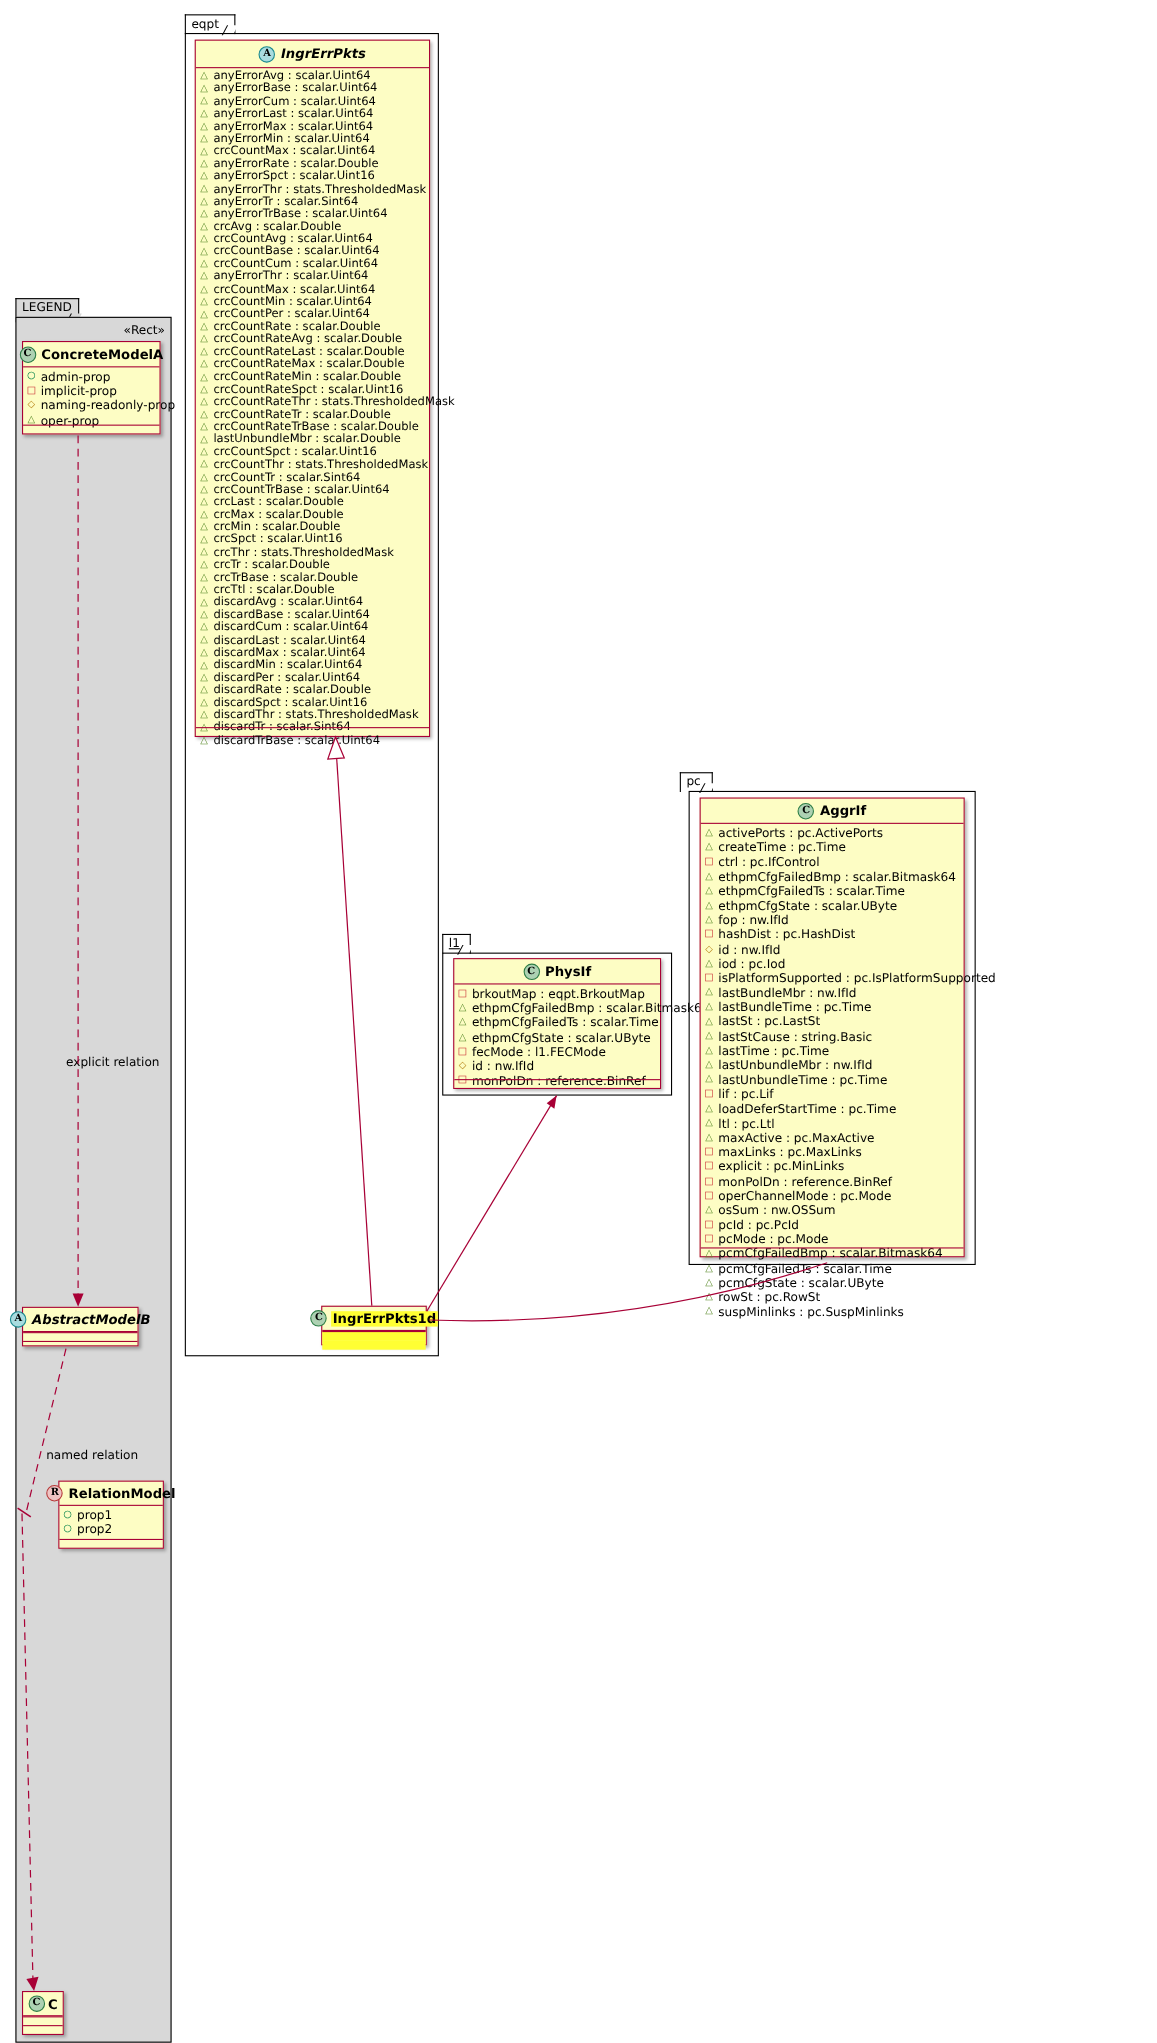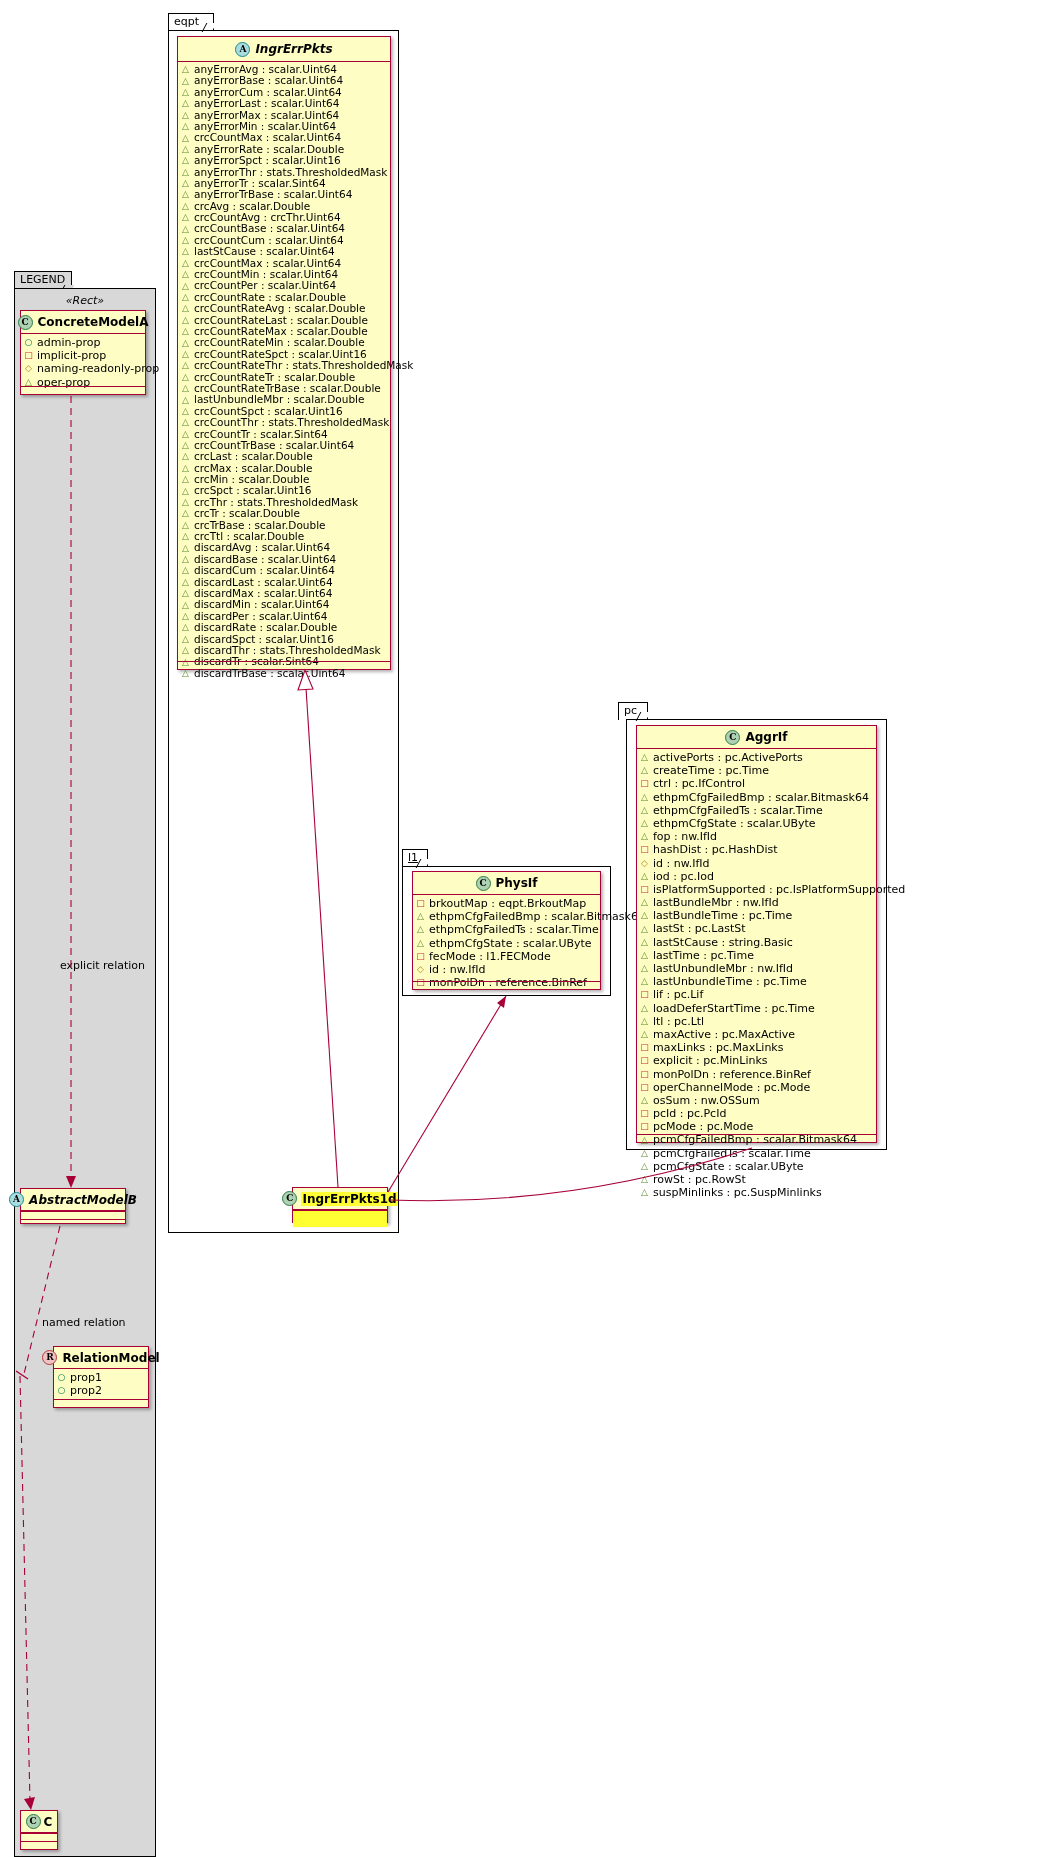--- a/index.html
+++ b/index.html
@@ -184,21 +184,21 @@
 
   <div class="pkg-tab" style="left:618px; top:702px; width:30px;">pc</div>
   <div class="pkg" style="left:626px; top:719px; width:261px; height:431px;"></div>
 
   <div class="pkg-tab" style="left:402px; top:849px; width:26px;text-decoration:underline;">l1</div>
   <div class="pkg" style="left:402px; top:866px; width:209px; height:130px;"></div>
 
   <div class="legend-tab" style="left:14px; top:271px; width:58px;">LEGEND</div>
   <div class="legend-body" style="left:14px; top:288px; width:142px; height:1569px;"></div>
 
-  <div style="position:absolute; left:20px; top:294px; width:130px; text-align:center; font-style:italic; font-size:11px;">«Rect»</div>
+  <div style="position:absolute; left:20px; top:294px; width:130px; text-align:right; font-size:11px;">«Rect»</div>
 
   <div class="cls" style="left:20px; top:310px; width:126px; height:85px;">
     <div class="cls-header">
       <span class="circ c">C</span>
       <span>ConcreteModelA</span>
     </div>
     <div class="attrs lg">
       <div class="attr">
         <span class="vis vis-pub">○</span>
         <span>admin-prop</span>
@@ -311,33 +311,33 @@
         <div class="attr">
           <span class="vis vis-pkg">△</span>
           <span>anyErrorTrBase : scalar.Uint64</span>
         </div>
         <div class="attr">
           <span class="vis vis-pkg">△</span>
           <span>crcAvg : scalar.Double</span>
         </div>
         <div class="attr">
           <span class="vis vis-pkg">△</span>
-          <span>crcCountAvg : crcThr.Uint64</span>
+          <span>crcCountAvg : scalar.Uint64</span>
         </div>
         <div class="attr">
           <span class="vis vis-pkg">△</span>
           <span>crcCountBase : scalar.Uint64</span>
         </div>
         <div class="attr">
           <span class="vis vis-pkg">△</span>
           <span>crcCountCum : scalar.Uint64</span>
         </div>
         <div class="attr">
           <span class="vis vis-pkg">△</span>
-          <span>lastStCause : scalar.Uint64</span>
+          <span>anyErrorThr : scalar.Uint64</span>
         </div>
         <div class="attr">
           <span class="vis vis-pkg">△</span>
           <span>crcCountMax : scalar.Uint64</span>
         </div>
         <div class="attr">
           <span class="vis vis-pkg">△</span>
           <span>crcCountMin : scalar.Uint64</span>
         </div>
         <div class="attr">

